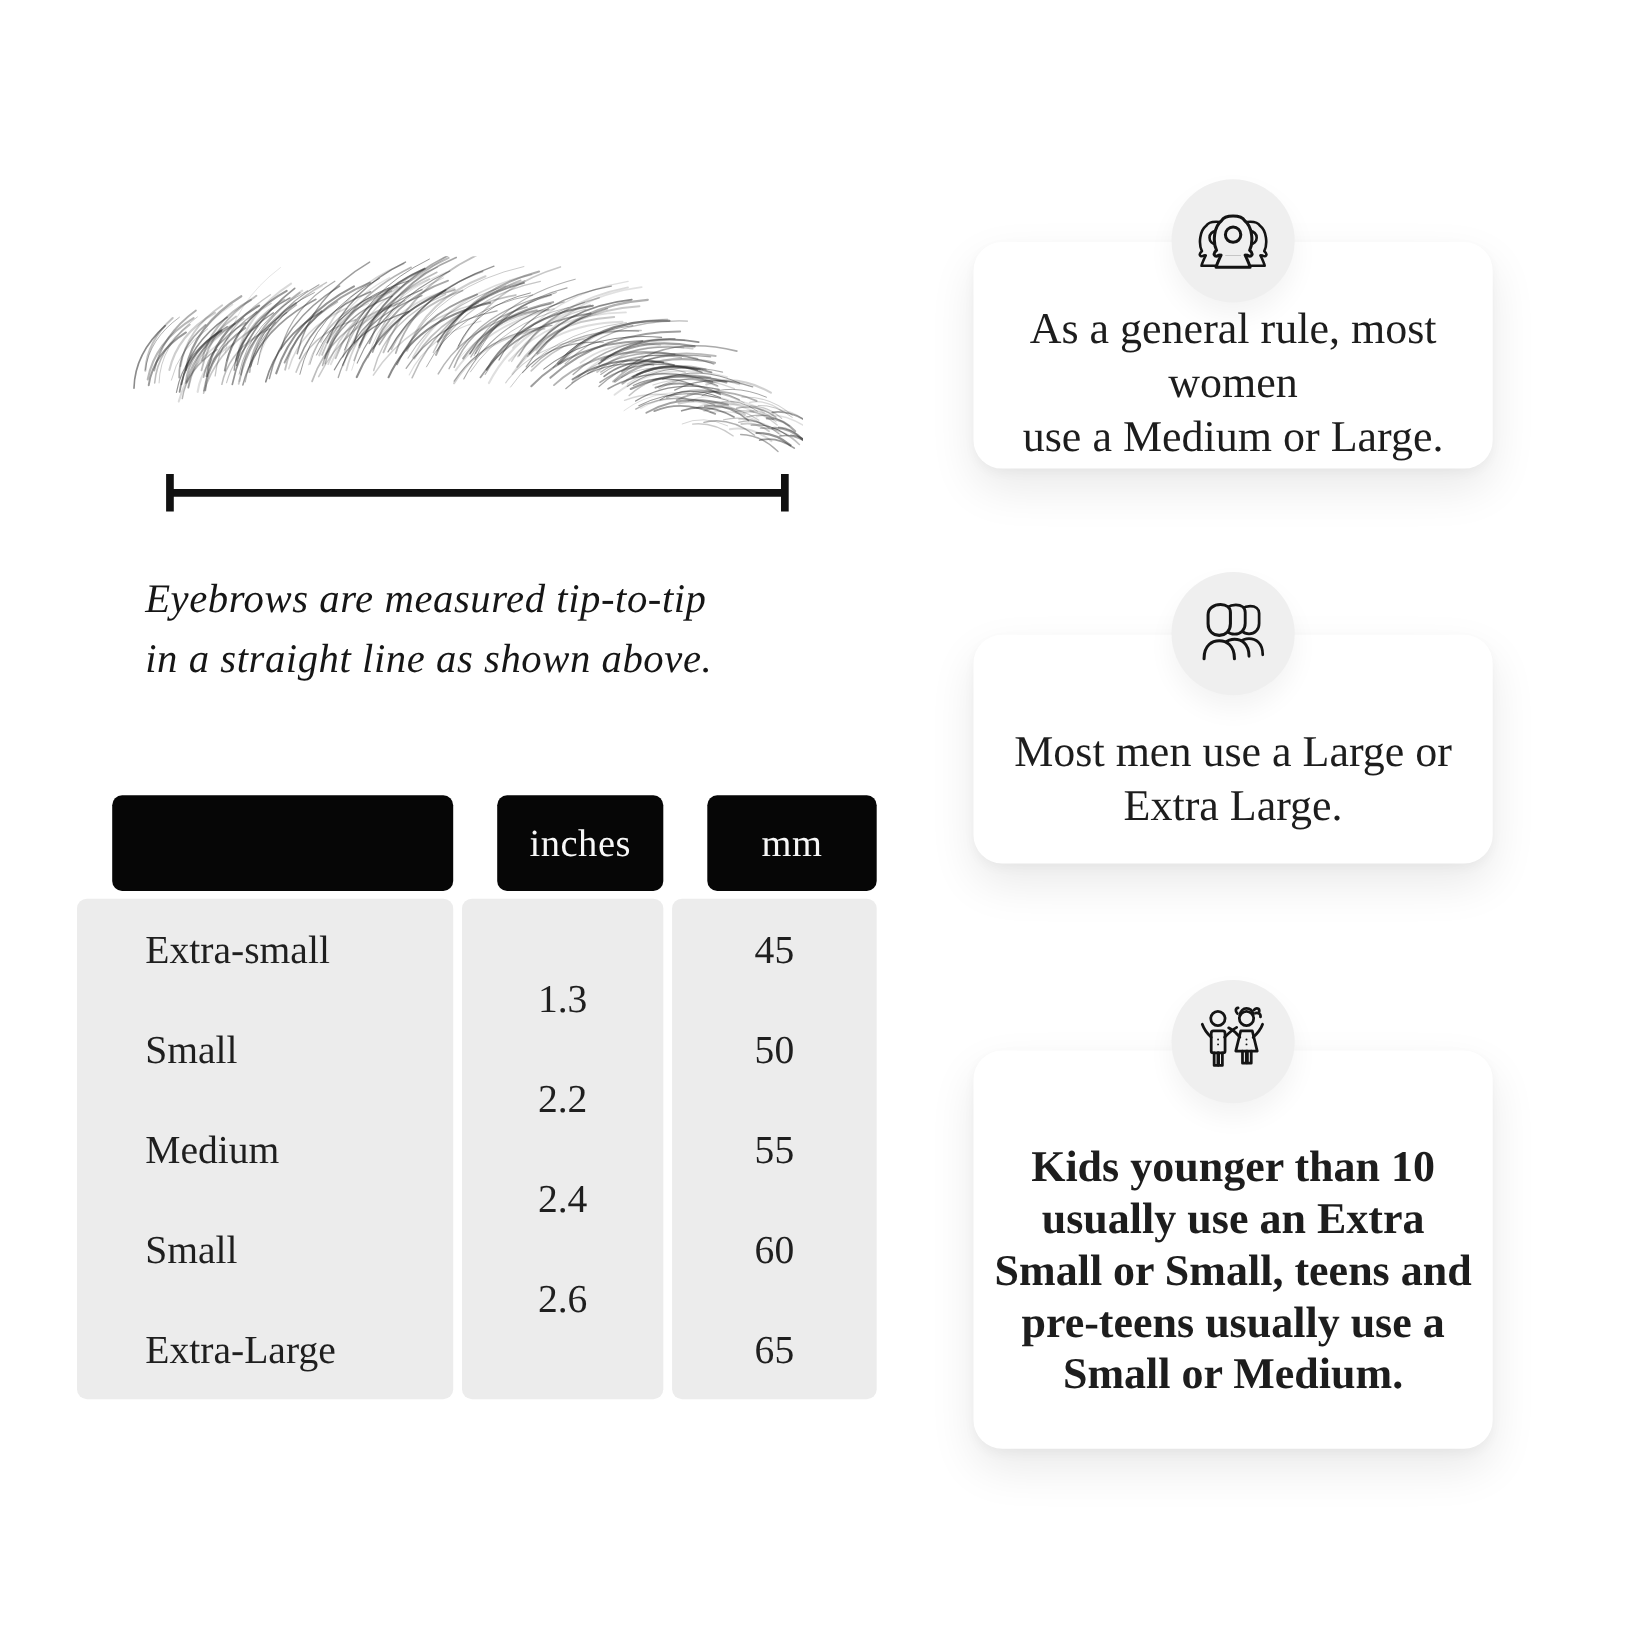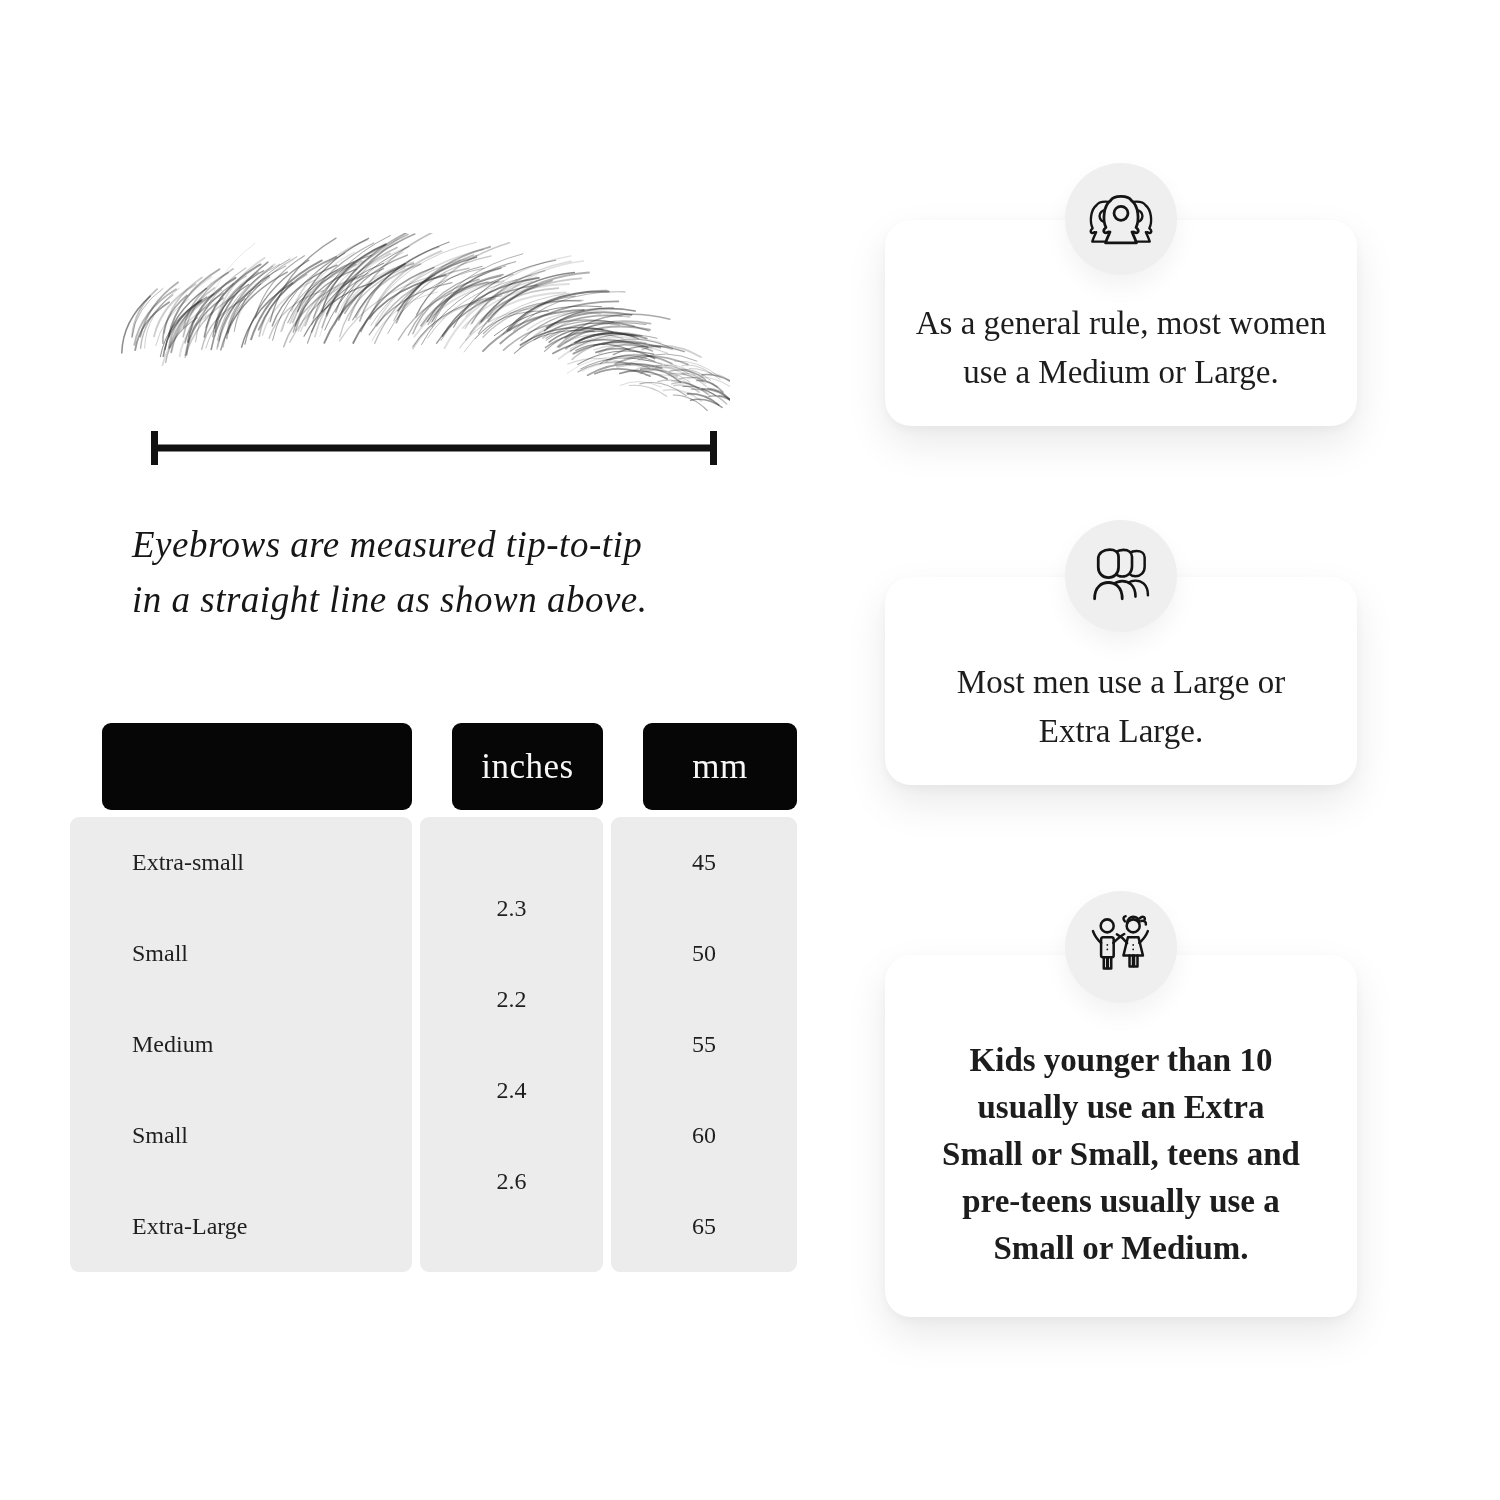--- a/index.html
+++ b/index.html
@@ -12,37 +12,37 @@
   .caption{position:absolute;left:132px;top:517px;width:660px;font-size:37px;line-height:55px;
            color:#161616;white-space:pre-line;letter-spacing:.5px;font-style:italic;}
 
   
   .size-table{position:absolute;left:70px;top:723px;display:grid;
               grid-template-columns:342px 183px 186px;grid-template-rows:87px 455px;
               column-gap:8px;row-gap:7px;}
   .th{background:#060606;border-radius:9px;color:#f7f7f7;display:flex;align-items:center;
       justify-content:center;font-size:35px;letter-spacing:.5px;margin-left:32px;}
   .tbody-col{background:#ececec;border-radius:9px;display:flex;flex-direction:column;justify-content:center;}
-  .tbody-col .cell{height:91px;display:flex;align-items:center;font-size:24px;color:#1f1f1f;}
+  .tbody-col .cell{height:91px;display:flex;align-items:center;font-size:36px;color:#1f1f1f;}
   .col-label .cell{padding-left:62px;justify-content:flex-start;}
   .col-num .cell{justify-content:center;}
 
   
   .card{position:absolute;left:885px;width:472px;background:#ffffff;border-radius:26px;
         box-shadow:0 18px 42px rgba(0,0,0,.085),0 4px 10px rgba(0,0,0,.035);}
   .card-1{top:220px;height:206px;}
   .card-2{top:577px;height:208px;}
   .card-3{top:955px;height:362px;font-weight:bold;}
   .badge{position:absolute;left:50%;transform:translateX(-50%);width:112px;height:112px;border-radius:50%;
          background:#efefef;display:flex;align-items:center;justify-content:center;
          box-shadow:0 12px 24px rgba(0,0,0,.05);}
   .card-1 .badge,.card-2 .badge{top:-57px;}
   .card-3 .badge{top:-64px;}
   .tip-text{position:absolute;inset:0;display:flex;align-items:center;justify-content:center;
-            text-align:center;white-space:pre-line;font-size:33px;color:#1d1d1d;}
+            text-align:center;white-space:pre-line;font-size:40px;color:#1d1d1d;}
   .card-1 .tip-text{line-height:49px;padding-top:49px;}
   .card-2 .tip-text{line-height:49px;padding-top:52px;}
   .card-3 .tip-text{line-height:47px;padding-top:36px;}
   .icon-svg{display:block;}
 </style>
 </head>
 <body>
 
 <div class="stage">
 
@@ -324,21 +324,21 @@
     <div class="th">mm</div>
 
     <div class="tbody-col col-label">
       <div class="cell">Extra-small</div>
       <div class="cell">Small</div>
       <div class="cell">Medium</div>
       <div class="cell">Small</div>
       <div class="cell">Extra-Large</div>
     </div>
     <div class="tbody-col col-num">
-      <div class="cell">2.3</div>
+      <div class="cell">1.3</div>
       <div class="cell">2.2</div>
       <div class="cell">2.4</div>
       <div class="cell">2.6</div>
     </div>
     <div class="tbody-col col-num">
       <div class="cell">45</div>
       <div class="cell">50</div>
       <div class="cell">55</div>
       <div class="cell">60</div>
       <div class="cell">65</div>

